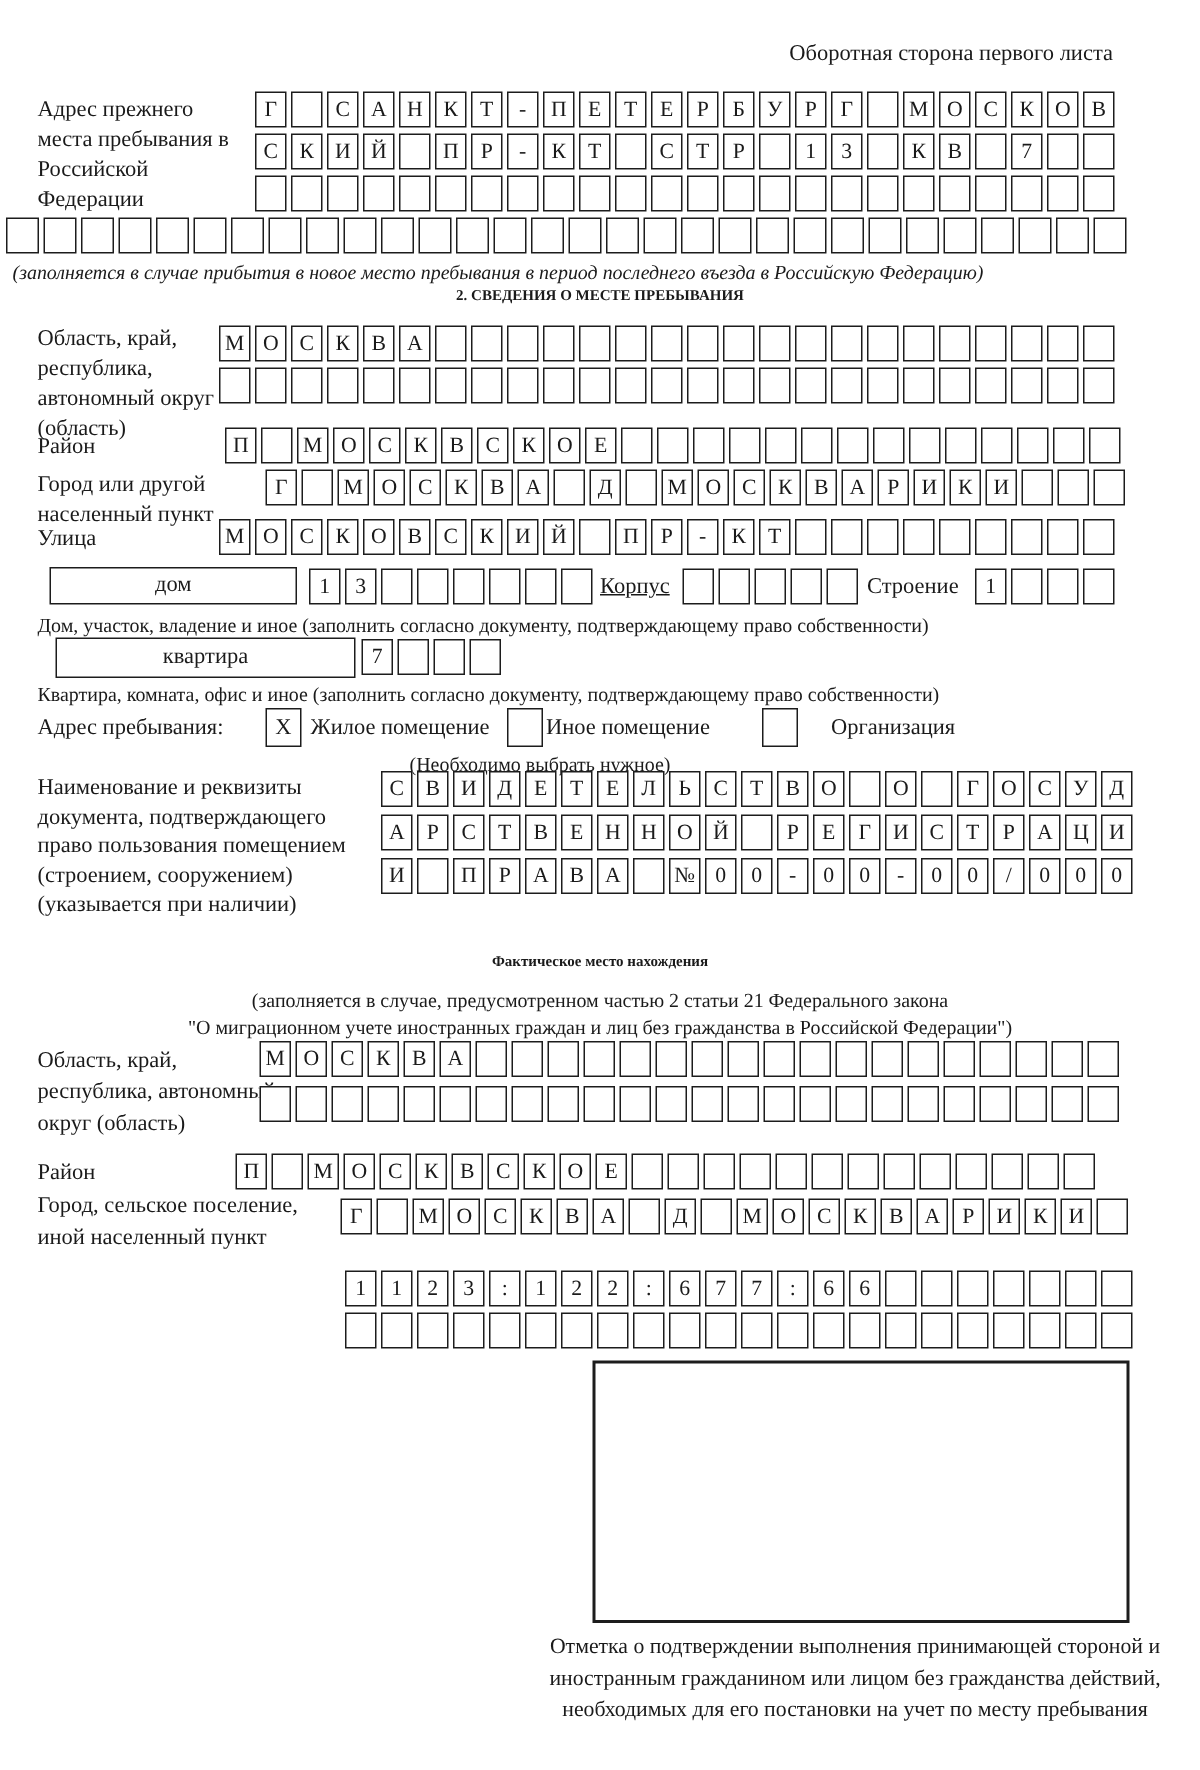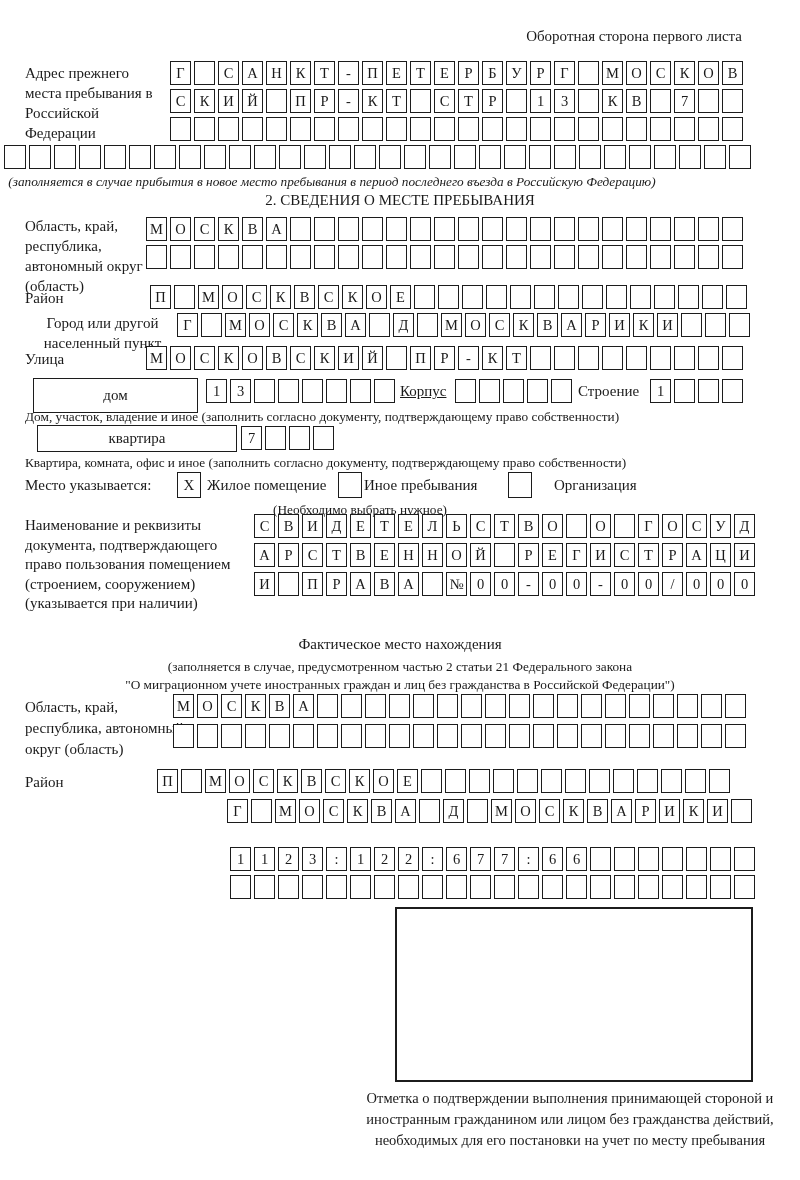--- a/index.html
+++ b/index.html
@@ -3,21 +3,21 @@
 <meta charset="utf-8">
 <style>
   html,body{margin:0;padding:0;background:#fff;}
   .page{
     position:relative;width:800px;height:1180px;background:#fff;
     font-family:"Liberation Serif","DejaVu Serif",serif;color:#1a1a1a;overflow:hidden;
   }
   .abs{position:absolute;}
   .lbl{font-size:15px;line-height:20px;}
   .cap{font-size:13.3px;line-height:17px;}
-  .title{font-size:15px;font-weight:normal;}
+  .title{font-size:10px;font-weight:bold;}
   .center{text-align:center;}
   .cellrow{position:absolute;display:flex;gap:3px;}
   .cell{
     flex:0 0 auto;width:21px;height:24px;box-sizing:border-box;
     border:1.6px solid #1c1c1c;background:#fff;
     display:flex;align-items:center;justify-content:center;
     font-size:14.5px;line-height:1;
   }
   .wide .cell{width:22px;}
   .widebox{
@@ -233,21 +233,21 @@
       <span class="cell"></span>
       <span class="cell"></span>
       <span class="cell"></span>
       <span class="cell"></span>
       <span class="cell"></span>
       <span class="cell"></span>
       <span class="cell"></span>
       <span class="cell"></span>
     </div>
 
-  <div class="abs lbl" style="left:25px;top:313px;width:155px;text-align:center;">Город или другой населенный пункт</div>
+  <div class="abs lbl" style="left:25px;top:313px;width:155px;">Город или другой населенный пункт</div>
   <div class="cellrow" style="left:177px;top:313px;">
       <span class="cell">Г</span>
       <span class="cell"></span>
       <span class="cell">М</span>
       <span class="cell">О</span>
       <span class="cell">С</span>
       <span class="cell">К</span>
       <span class="cell">В</span>
       <span class="cell">А</span>
       <span class="cell"></span>
@@ -290,21 +290,21 @@
       <span class="cell"></span>
       <span class="cell"></span>
       <span class="cell"></span>
       <span class="cell"></span>
       <span class="cell"></span>
       <span class="cell"></span>
       <span class="cell"></span>
       <span class="cell"></span>
     </div>
 
-  <div class="widebox" style="left:33px;top:378px;width:165px;height:35px;">дом</div>
+  <div class="widebox" style="left:33px;top:378px;width:165px;height:25px;">дом</div>
   <div class="cellrow" style="left:206px;top:379px;">
       <span class="cell">1</span>
       <span class="cell">3</span>
       <span class="cell"></span>
       <span class="cell"></span>
       <span class="cell"></span>
       <span class="cell"></span>
       <span class="cell"></span>
       <span class="cell"></span>
     </div>
@@ -327,25 +327,25 @@
 
   <div class="widebox" style="left:37px;top:425px;width:200px;height:27px;">квартира</div>
   <div class="cellrow" style="left:241px;top:426px;">
       <span class="cell">7</span>
       <span class="cell"></span>
       <span class="cell"></span>
       <span class="cell"></span>
     </div>
   <div class="abs cap" style="left:25px;top:454px;width:760px;">Квартира, комната, офис и иное (заполнить согласно документу, подтверждающему право собственности)</div>
 
-  <div class="abs lbl" style="left:25px;top:475px;">Место указывается:</div>
+  <div class="abs lbl" style="left:25px;top:475px;">Адрес пребывания:</div>
   <div class="abs" style="left:177px;top:472px;"><span class="checkbox">X</span></div>
   <div class="abs lbl" style="left:207px;top:475px;">Жилое помещение</div>
   <div class="abs" style="left:338px;top:472px;"><span class="checkbox"></span></div>
-  <div class="abs lbl" style="left:364px;top:475px;">Иное пребывания</div>
+  <div class="abs lbl" style="left:364px;top:475px;">Иное помещение</div>
   <div class="abs" style="left:508px;top:472px;"><span class="checkbox"></span></div>
   <div class="abs lbl" style="left:554px;top:475px;">Организация</div>
   <div class="abs cap center" style="left:170px;top:501px;width:380px;">(Необходимо выбрать нужное)</div>
 
   <div class="abs lbl" style="left:25px;top:516px;width:228px;line-height:19.5px;">Наименование и реквизиты документа, подтверждающего право пользования помещением (строением, сооружением) (указывается при наличии)</div>
   <div class="cellrow" style="left:254px;top:514px;">
       <span class="cell">С</span>
       <span class="cell">В</span>
       <span class="cell">И</span>
       <span class="cell">Д</span>
@@ -493,20 +493,21 @@
       <span class="cell"></span>
       <span class="cell"></span>
       <span class="cell"></span>
       <span class="cell"></span>
       <span class="cell"></span>
       <span class="cell"></span>
       <span class="cell"></span>
       <span class="cell"></span>
     </div>
 
+  <div class="abs lbl" style="left:25px;top:794px;width:205px;line-height:21px;">Город, сельское поселение, иной населенный пункт</div>
   <div class="cellrow" style="left:227px;top:799px;">
       <span class="cell">Г</span>
       <span class="cell"></span>
       <span class="cell">М</span>
       <span class="cell">О</span>
       <span class="cell">С</span>
       <span class="cell">К</span>
       <span class="cell">В</span>
       <span class="cell">А</span>
       <span class="cell"></span>

